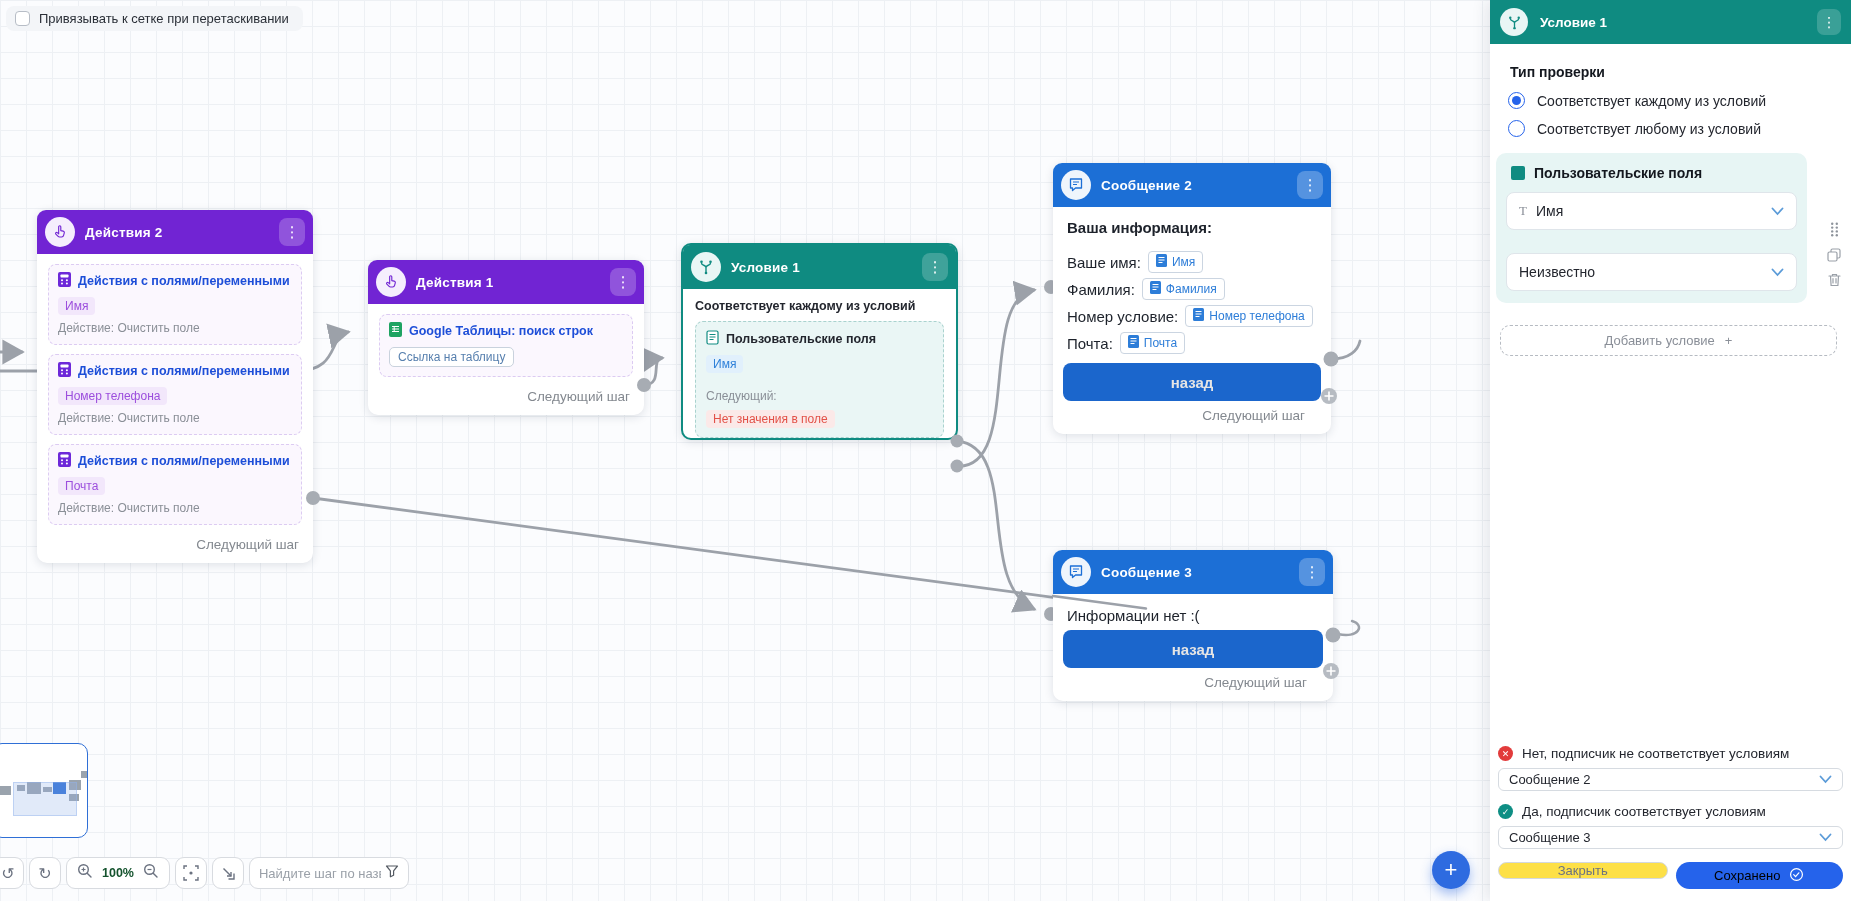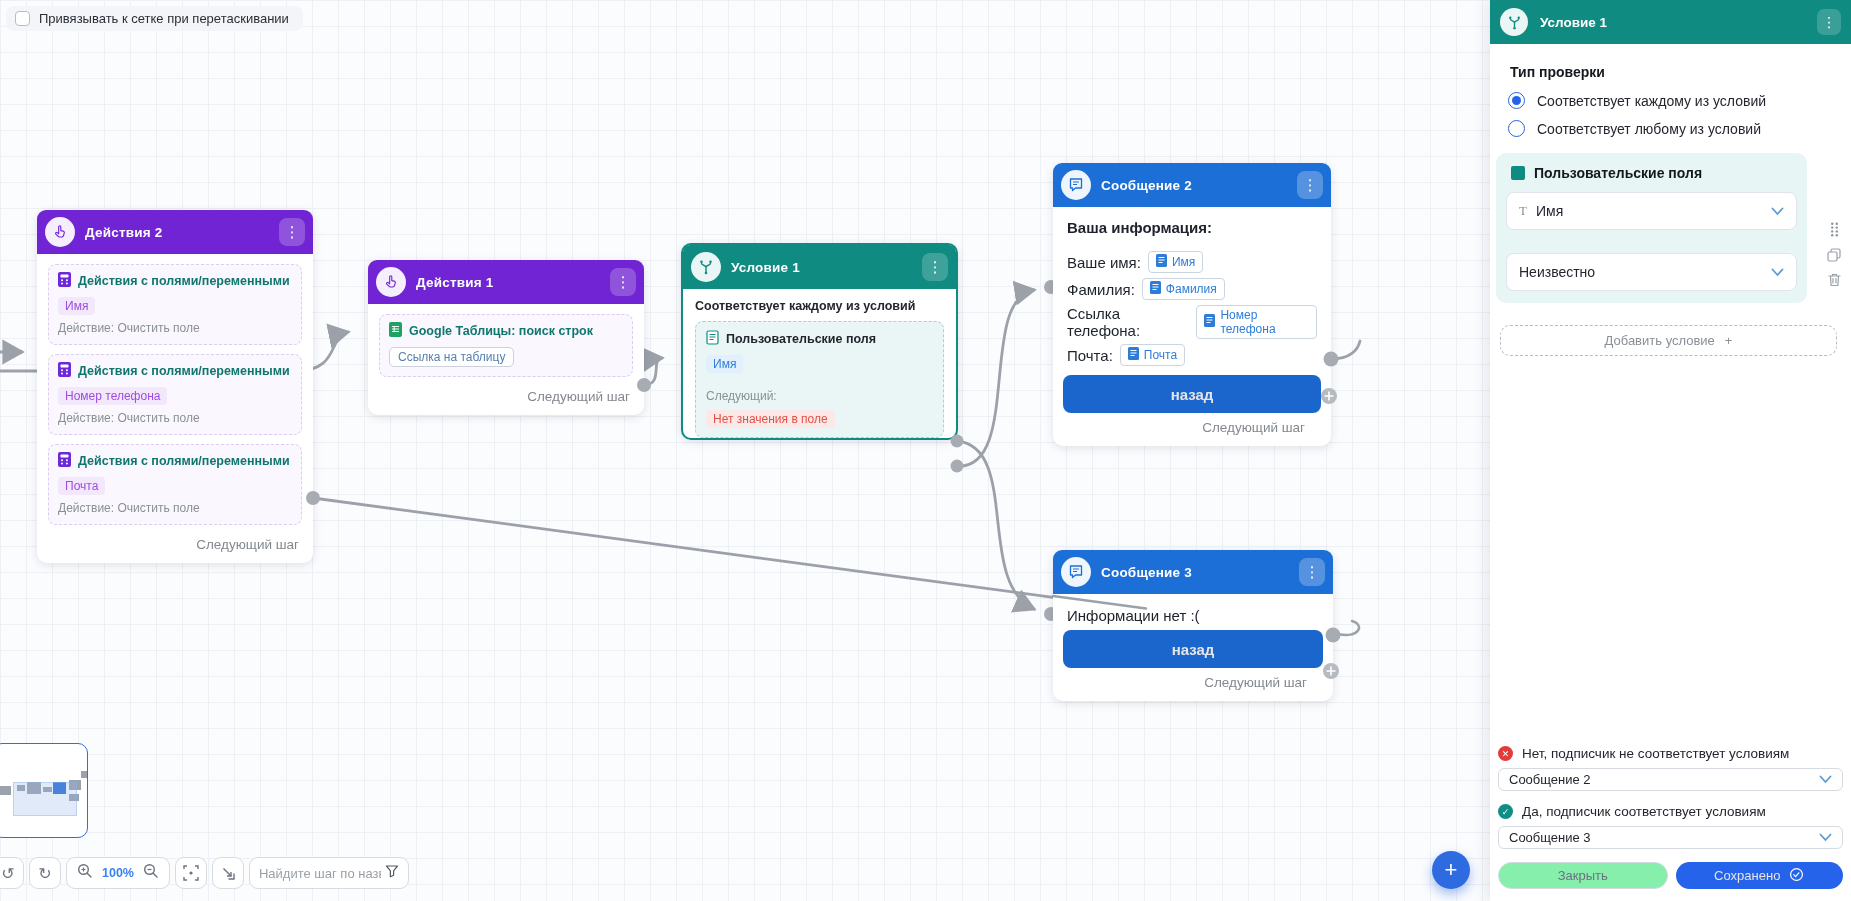--- a/index.html
+++ b/index.html
@@ -29,21 +29,21 @@
   .nh-title { font-size:13.5px; font-weight:700; letter-spacing:.2px; }
   .icon-circle { width:30px; height:30px; border-radius:50%; display:flex; align-items:center; justify-content:center; flex:0 0 auto; }
   .nh-menu { margin-left:auto; width:26px; height:28px; border-radius:8px; display:flex; align-items:center; justify-content:center;
              font-size:15px; color:#fff; cursor:pointer; border:none; }
   .hdr-purple { background:#7124D3; } .hdr-purple .nh-menu { background:rgba(255,255,255,.22); } .hdr-purple .icon-circle { background:#F5EEFD; }
   .hdr-teal   { background:#0F8B81; } .hdr-teal .nh-menu { background:rgba(255,255,255,.2); } .hdr-teal .icon-circle { background:#E9F6F5; }
   .hdr-blue   { background:#1C6FD6; } .hdr-blue .nh-menu { background:rgba(255,255,255,.25); } .hdr-blue .icon-circle { background:#EFF5FC; }
 
   .node-body { padding:10px 11px 0; }
   .a-item { border:1px dashed #DCCBF2; background:#FBF7FE; border-radius:8px; padding:7px 9px 9px; margin-bottom:9px; }
-  .a-title { display:flex; align-items:center; gap:7px; font-size:12.5px; font-weight:700; color:#0f766e; }
+  .a-title { display:flex; align-items:center; gap:7px; font-size:12.5px; font-weight:700; color:#1d4ed8; }
   .tag { display:inline-block; margin:7px 0 6px; padding:2px 7px; border-radius:4px; font-size:12px; }
   .tag-purple { background:#F2E7FB; color:#9C4EDD; }
   .tag-blue   { background:#E1F0FC; color:#2F80D9; }
   .tag-red    { background:#FBE9E8; color:#E25148; }
   .a-sub { font-size:12px; color:#8A8F97; }
   .n-footer { display:flex; justify-content:flex-end; align-items:center; padding:3px 14px 11px; color:#83888F; font-size:13.5px; }
   .n-footer.pad-plus { padding-right:26px; }
   .link-chip { display:inline-block; margin-top:7px; border:1px solid #C9D2DD; background:#fff; border-radius:5px;
                padding:2px 8px; font-size:12px; color:#567FAE; }
 
@@ -73,21 +73,21 @@
              border:1.5px solid #2F6FD6; border-radius:10px; z-index:4; overflow:hidden; }
   .mm-vp { position:absolute; left:20px; top:38px; width:64px; height:34px; background:rgba(147,180,235,.28); border:1px solid rgba(147,180,235,.45); }
   .mm-n { position:absolute; background:#9AA3AD; }
   .mm-n.blue { background:#2F6FD6; }
 
   
   .tb { position:absolute; left:-8px; top:857px; z-index:4; display:flex; align-items:center; gap:5px; }
   .tb-btn { height:32px; min-width:32px; background:#fff; border:1px solid #D8DBE0; border-radius:9px;
             display:flex; align-items:center; justify-content:center; color:#6B7280; font-size:16px; cursor:pointer; font-family:inherit; }
   .tb-zoom { gap:9px; padding:0 10px; }
-  .tb-zoom .pct { font-size:12.5px; font-weight:700; color:#3b82f6; }
+  .tb-zoom .pct { font-size:12.5px; font-weight:700; color:#14532d; }
   .tb-search { width:160px; justify-content:space-between; padding:0 9px; }
   .tb-search input { border:none; outline:none; width:122px; font-size:13px; color:#333; background:transparent; font-family:inherit; }
   .tb-search input::placeholder { color:#9AA0A8; }
 
   .fab { position:absolute; left:1432px; top:851px; width:38px; height:38px; border-radius:50%; background:#2E6BE0;
          color:#fff; font-size:22px; display:flex; align-items:center; justify-content:center; z-index:5;
          box-shadow:0 5px 12px rgba(46,107,224,.45); border:none; cursor:pointer; font-family:inherit; }
 
   
   .sidebar { position:absolute; left:1490px; top:0; width:361px; height:901px; background:#fff; z-index:10;
@@ -115,23 +115,23 @@
   .cc-tools span { cursor:pointer; line-height:0; }
   .add-cond { display:flex; align-items:center; justify-content:center; gap:10px; margin:22px 8px 0 10px;
               width:337px; height:31px; border:1.5px dashed #B6BBC2; border-radius:10px; background:transparent;
               font-size:13px; color:#8A8F98; cursor:pointer; font-family:inherit; }
   .sb-bottom { flex:0 0 auto; padding:0 8px 12px 8px; }
   .branch-row { display:flex; align-items:center; gap:9px; font-size:13.5px; color:#23262E; margin:0 0 7px 0; }
   .b-ic { width:15px; height:15px; border-radius:50%; color:#fff; font-size:9px; display:flex; align-items:center; justify-content:center; flex:0 0 auto; }
   .b-ic.no { background:#E23B3B; } .b-ic.yes { background:#0E8E84; }
   .select.slim { height:23px; border-radius:6px; font-size:13px; padding:0 10px; margin:0 0 13px 0; border-color:#D6DBE1; }
   .sb-actions { display:flex; gap:8px; margin-top:10px; }
-  .btn-close { flex:1; height:27px; background:#86efac; border:1px solid #D3D8DE; border-radius:14px; color:#6B7280;
+  .btn-close { flex:1; height:17px; background:#fde047; border:1px solid #D3D8DE; border-radius:14px; color:#6B7280;
                font-size:13px; cursor:pointer; font-family:inherit; }
-  .btn-save { flex:1; height:27px; background:#2563EB; border:none; border-radius:14px; color:#e5e5e5; font-size:13px;
+  .btn-save { flex:1; height:27px; background:#2563EB; border:none; border-radius:14px; color:#000000; font-size:13px;
               display:flex; align-items:center; justify-content:center; gap:9px; cursor:pointer; font-family:inherit; }
 </style>
 </head>
 <body>
 
 <div class="app">
   <div class="canvas">
 
     <svg class="edges-under" width="1490" height="901">
       <defs>
@@ -297,21 +297,21 @@
           <span>Фамилия:</span>
           <span class="chip">
               <span><svg width="11" height="13" viewBox="0 0 11 13">
                   <rect width="11" height="13" rx="1.5" fill="#2D7DD8"></rect>
                   <path d="M2.5 3.5h6M2.5 6h6M2.5 8.5h4" stroke="#fff" stroke-width="1"></path>
                 </svg></span>
               <span>Фамилия</span>
             </span>
         </div>
         <div class="msg-line">
-          <span>Ссылка телефона:</span>
+          <span>Номер условие:</span>
           <span class="chip">
               <span><svg width="11" height="13" viewBox="0 0 11 13">
                   <rect width="11" height="13" rx="1.5" fill="#2D7DD8"></rect>
                   <path d="M2.5 3.5h6M2.5 6h6M2.5 8.5h4" stroke="#fff" stroke-width="1"></path>
                 </svg></span>
               <span>Номер телефона</span>
             </span>
         </div>
         <div class="msg-line">
           <span>Почта:</span>

